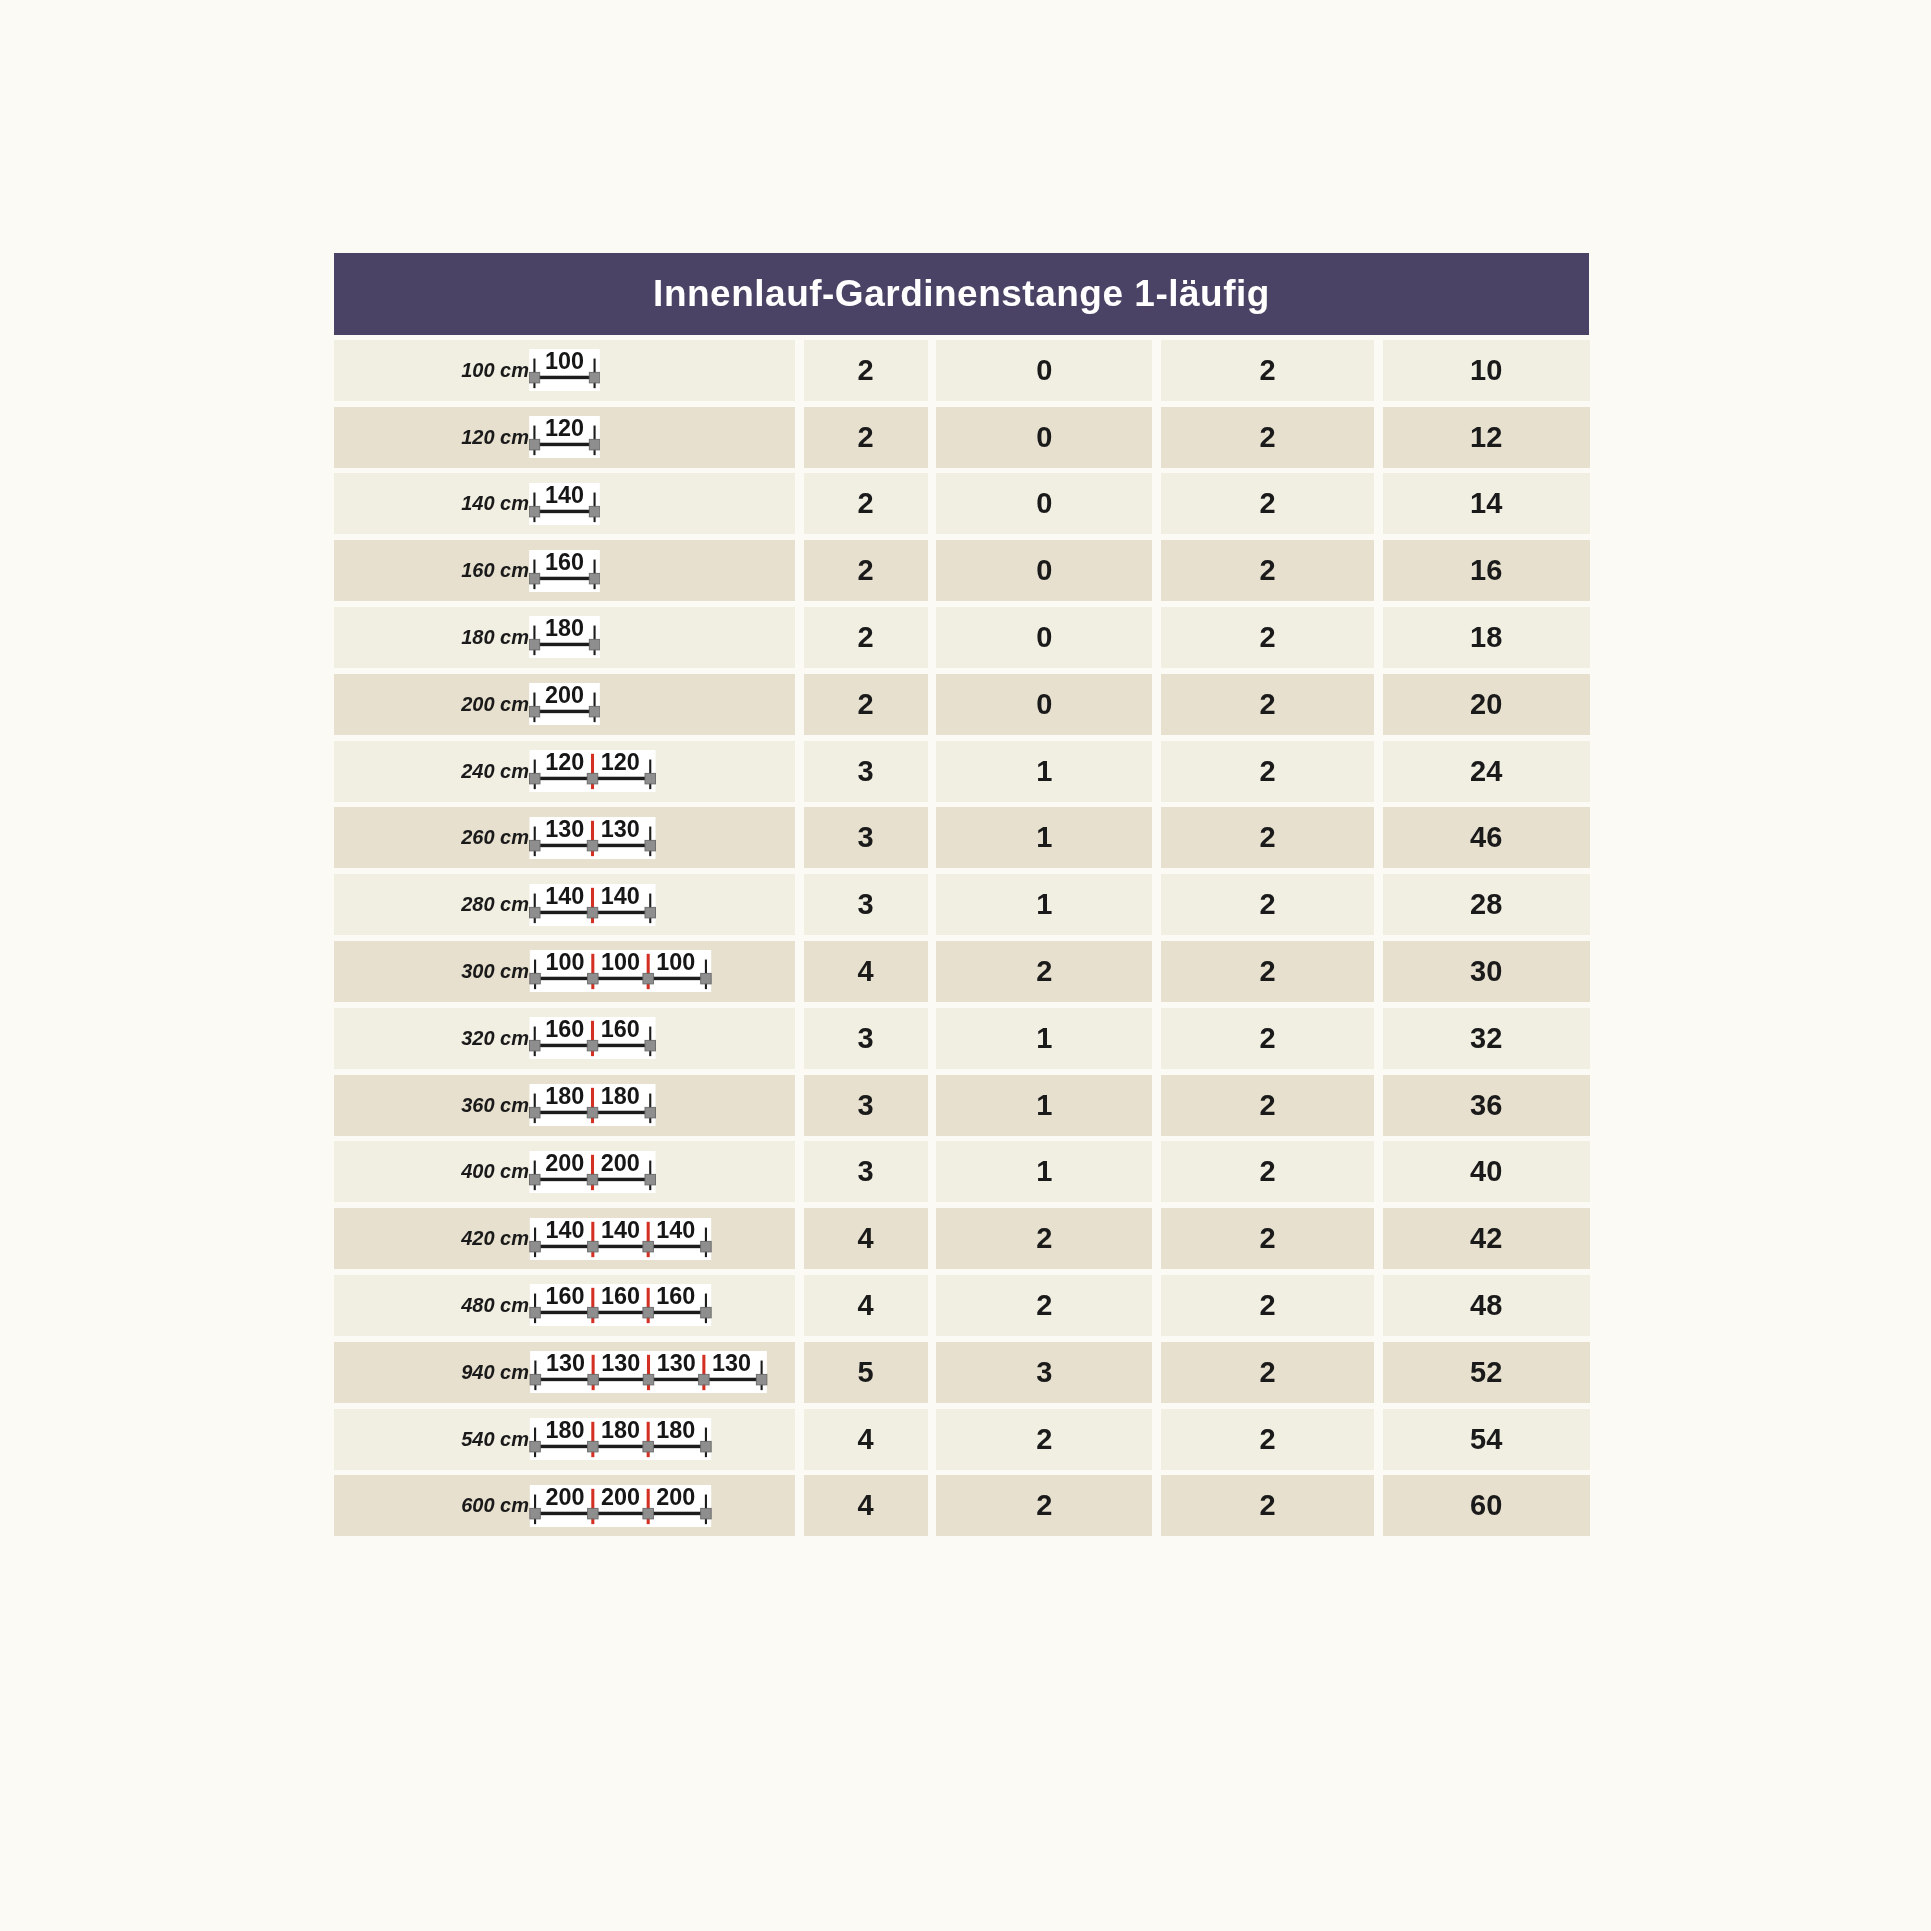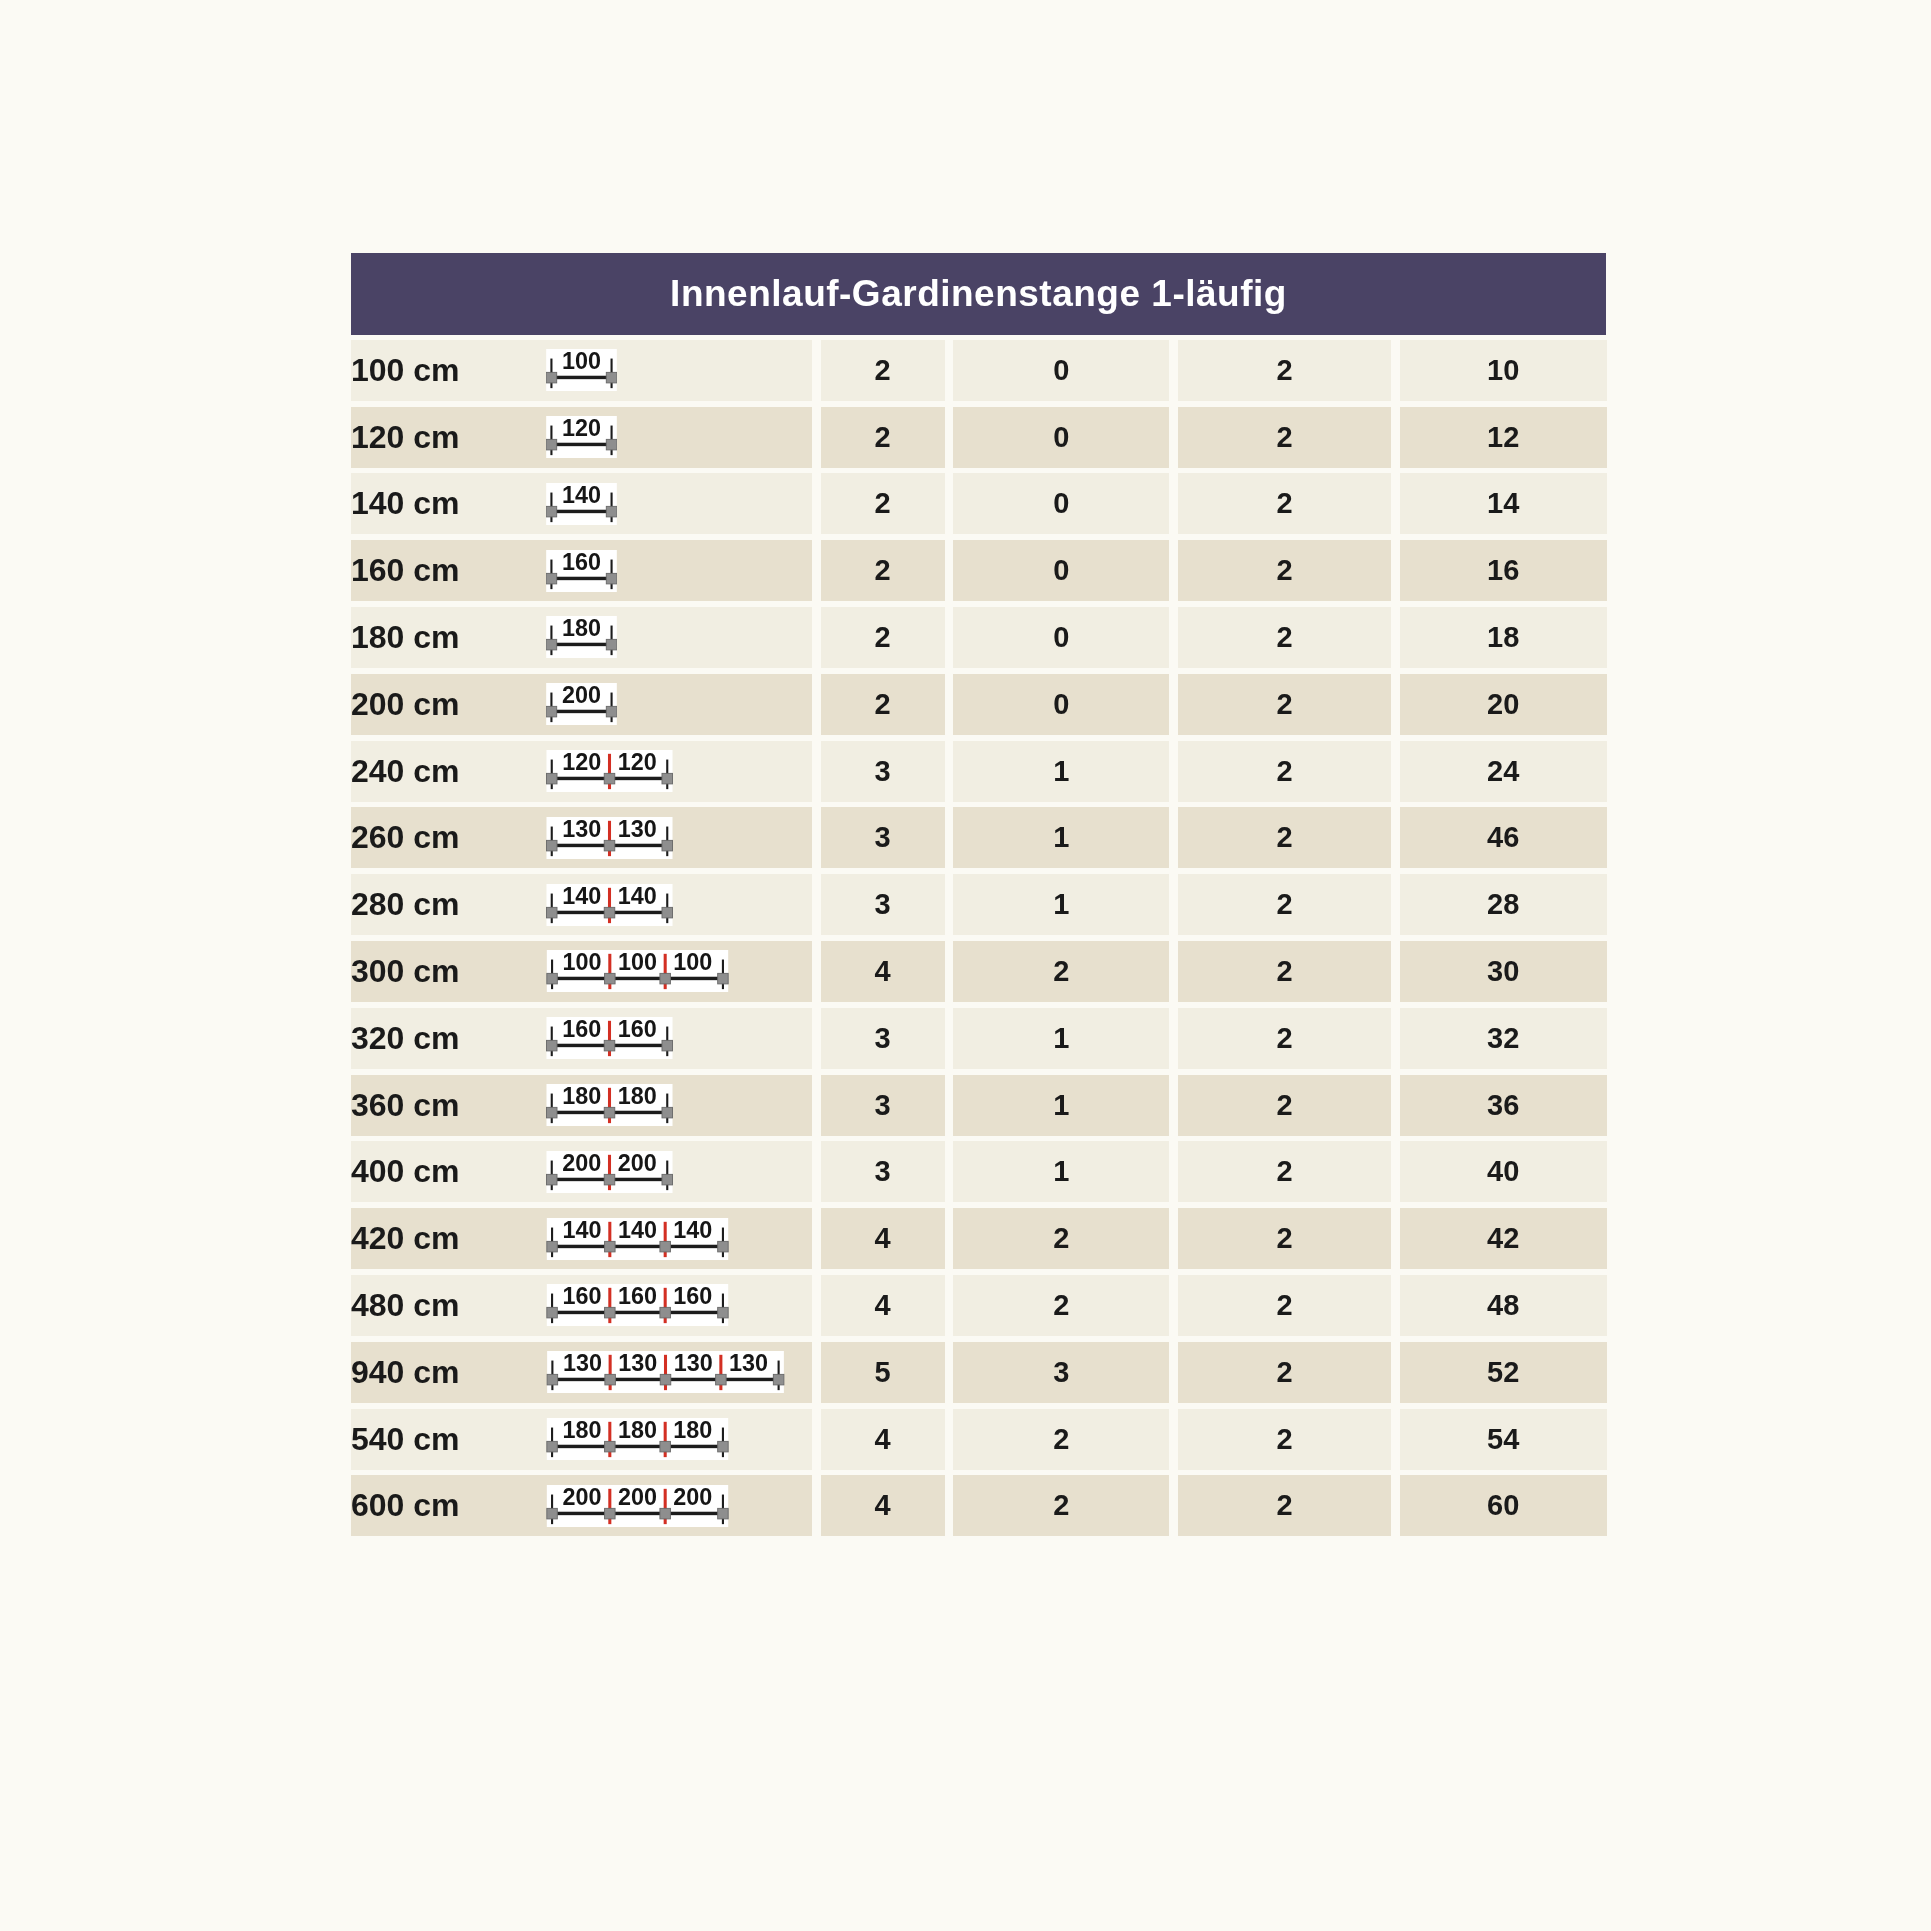--- a/index.html
+++ b/index.html
@@ -5,21 +5,21 @@
   html,body{margin:0;padding:0;}
   .canvas{
     position:relative;
     width:1931px;height:1931px;
     background:var(--page-bg,#fbfaf4);
     font-family:"Liberation Sans", sans-serif;
     color:#1a1a1a;
     overflow:hidden;
   }
   .table-wrap{
-    position:absolute;left:351px;top:253px;width:1255px;
+    position:absolute;left:334px;top:253px;width:1255px;
   }
   .title-bar{
     height:82px;
     background:var(--title-bg,#4a4365);
     color:#ffffff;
     font-size:37px;font-weight:bold;
     display:flex;align-items:center;justify-content:center;
     margin-bottom:4.8px;
     letter-spacing:0.5px;
   }
@@ -70,22 +70,22 @@
     font-size:29px;font-weight:bold;
   }
   .row.light .cell{background:var(--row-light,#f1eee2);}
   .row.dark  .cell{background:var(--row-dark,#e7e0ce);}
   .set-cell{
     display:grid;
     grid-template-columns:195px 266px;
     align-items:center;
   }
   .set-cell .len{
-    text-align:left;
-    font-size:32px;font-weight:bold;
+    text-align:right;
+    font-size:20px;font-weight:bold;font-style:italic;
   }
   .set-cell .diag-wrap{
     display:flex;align-items:center;justify-content:flex-start;
   }
   .diag-wrap svg{display:block;}
 </style>
 </head>
 <body>
 
 <div class="canvas" style="--page-bg: #fbfaf4; --title-bg: #4a4365; --group-bg: #6f6a92; --header-bg: #d4d1e0; --row-light: #f1eee2; --row-dark: #e7e0ce;">

